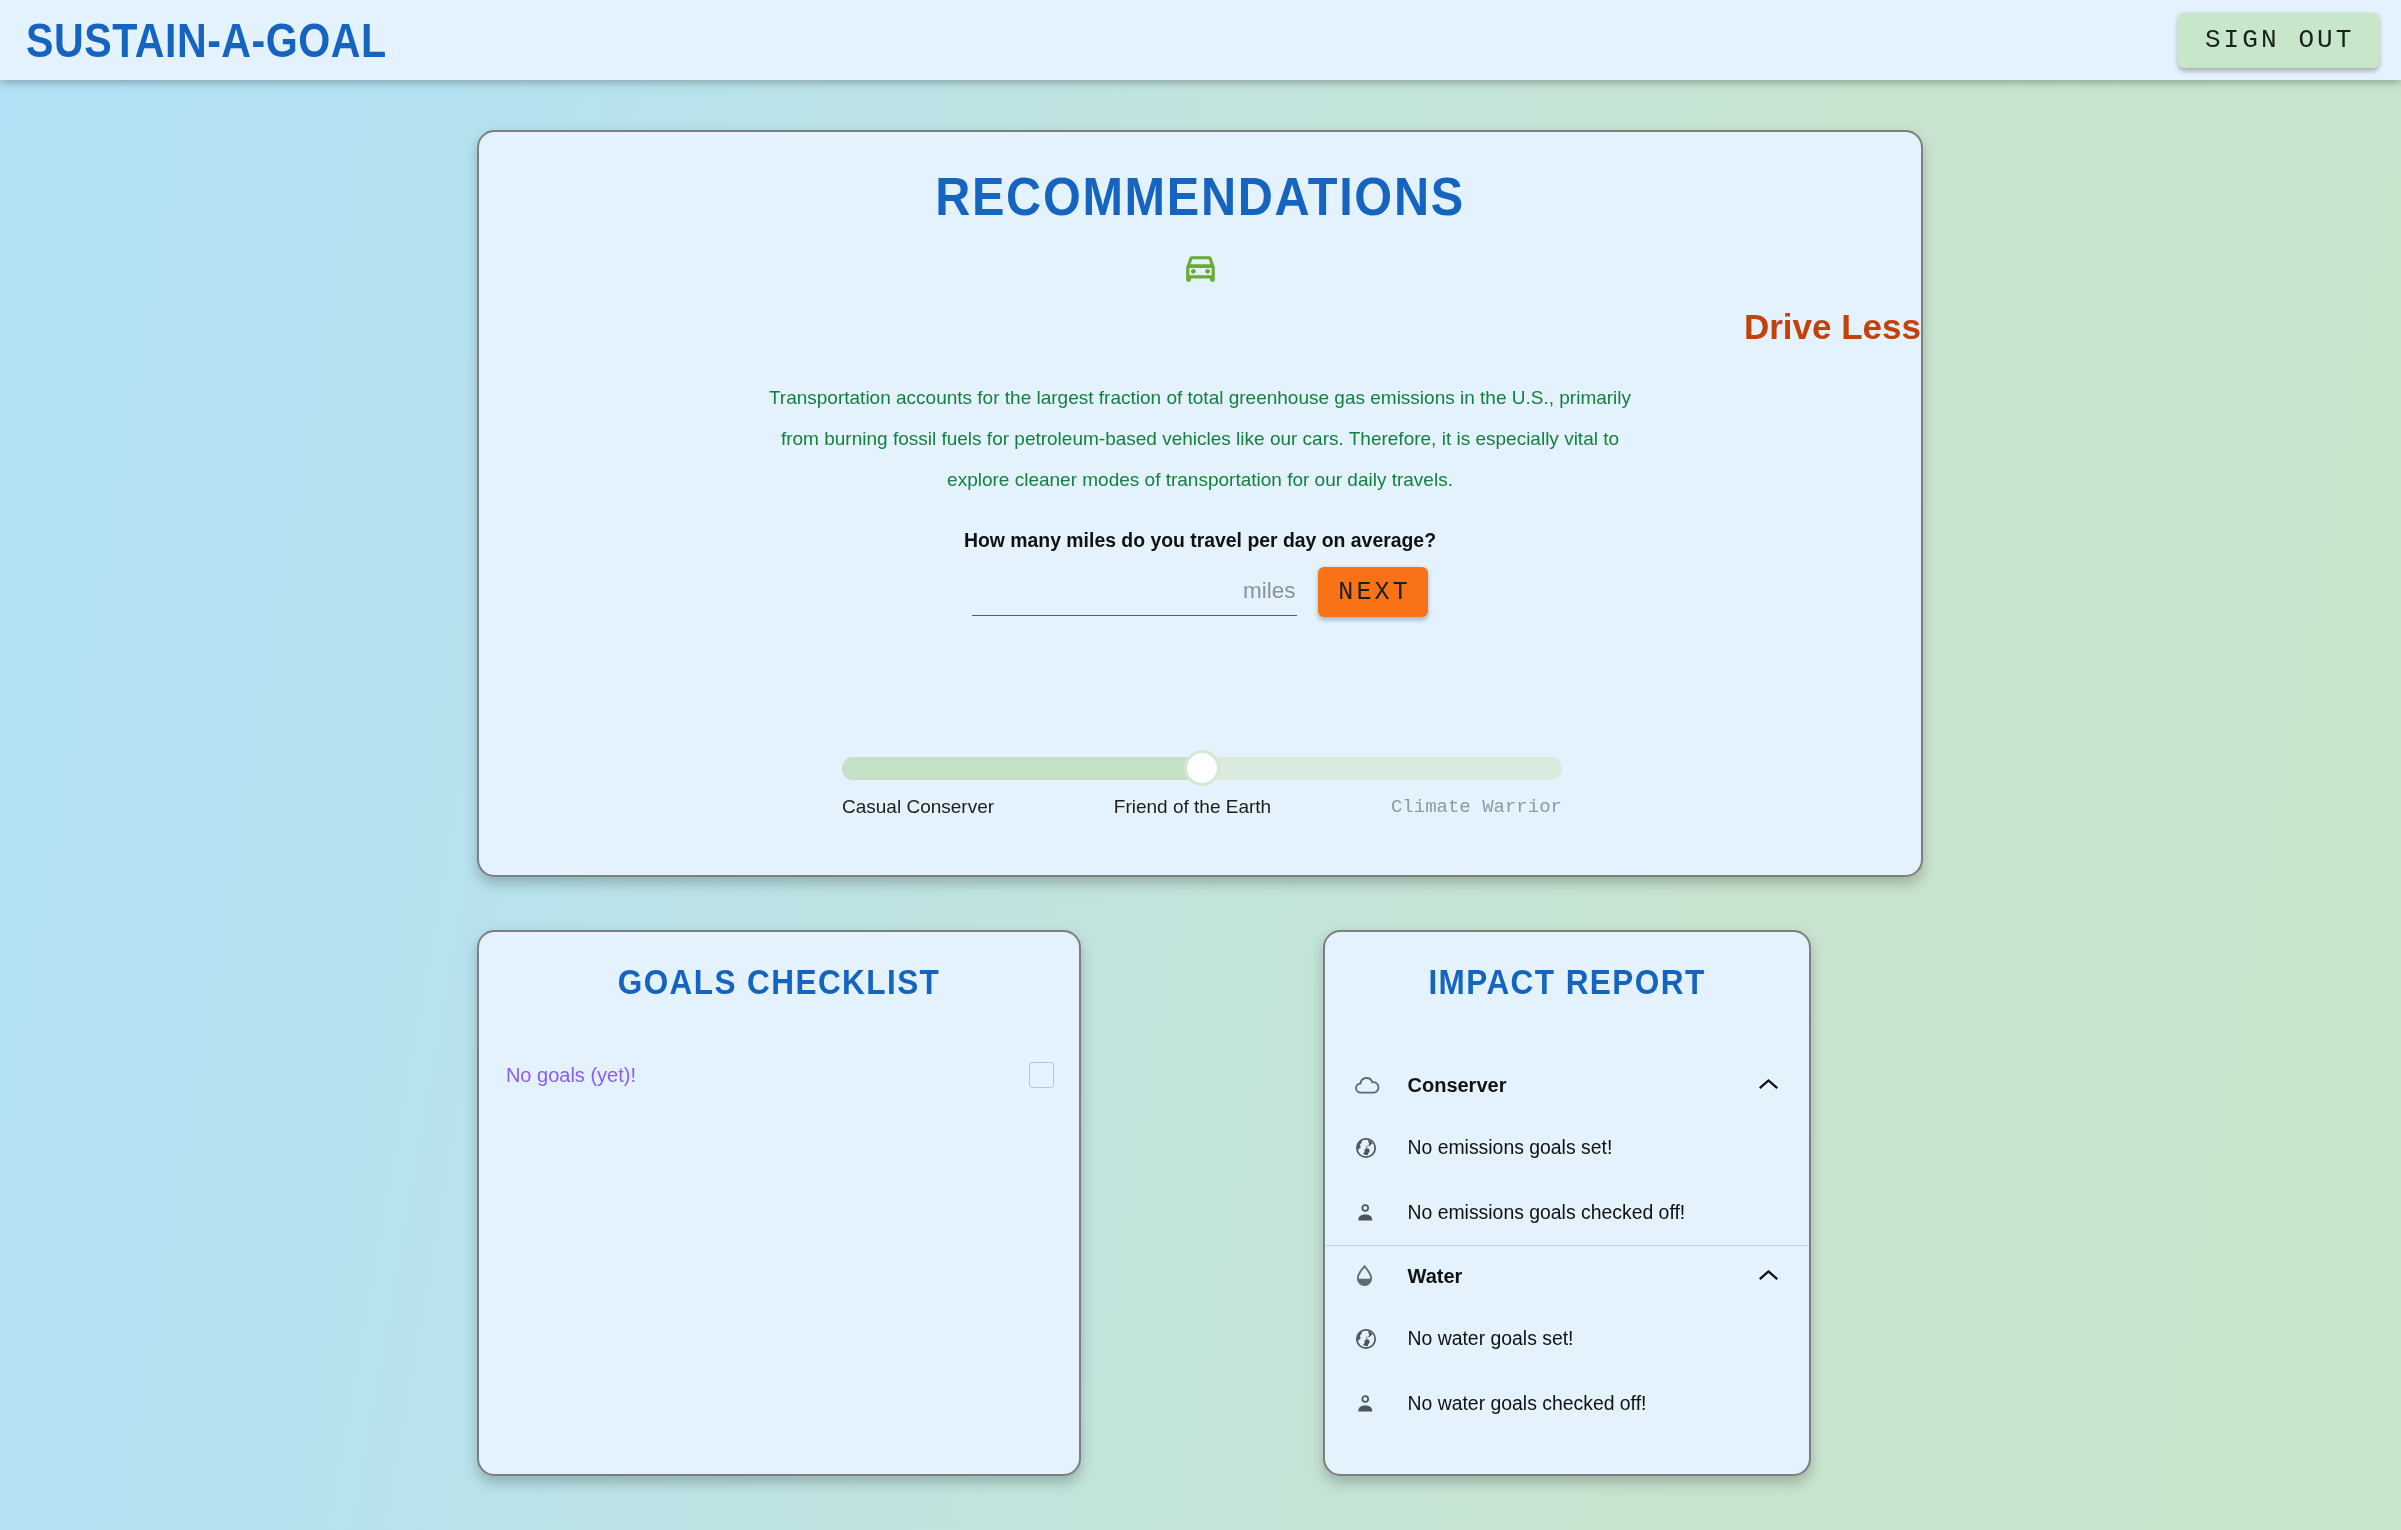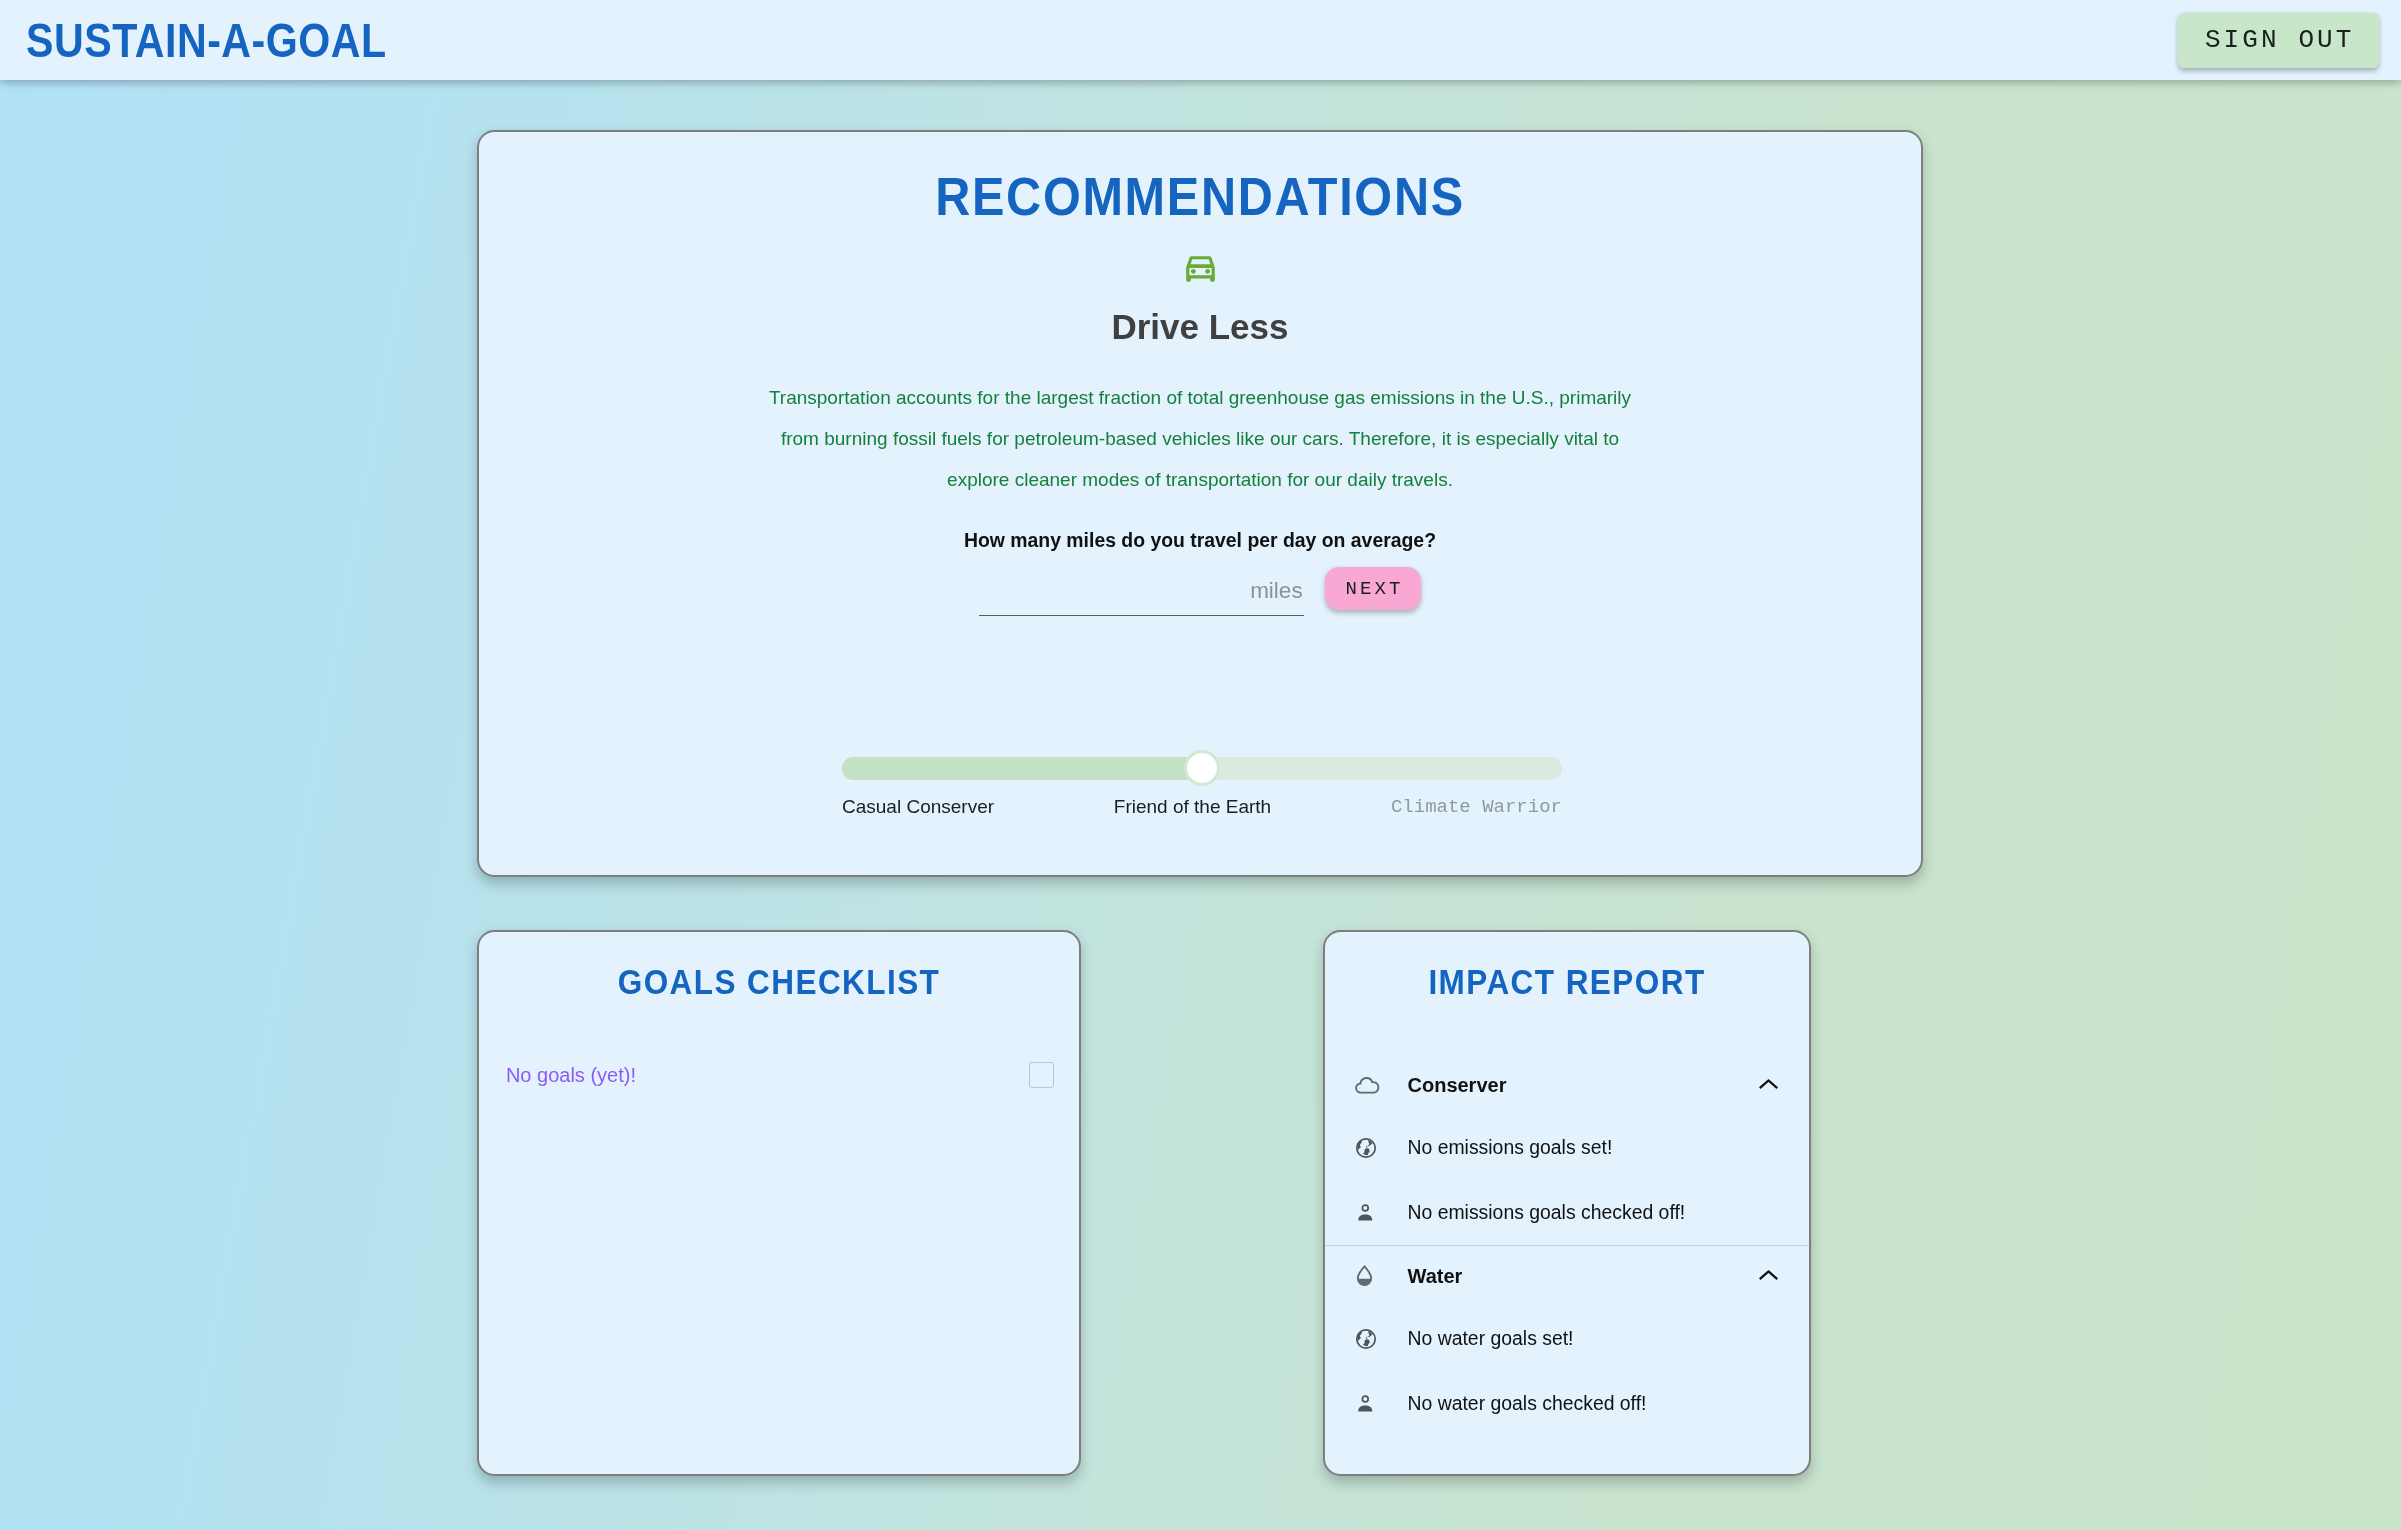--- a/index.html
+++ b/index.html
@@ -90,24 +90,24 @@
     margin-bottom: 26px;
   }
 
   .car-icon-wrap {
     display: flex;
     justify-content: center;
     margin-bottom: 19px;
   }
 
   .rec-heading {
-    text-align: center;
+    text-align: right;
     font-size: 35px;
     font-weight: 700;
-    color: #404040;
+    color: #c2410c;
     margin-bottom: 30px;
   }
 
   .rec-desc {
     width: 888px;
     margin: 0 auto;
     text-align: center;
     font-size: 19px;
     line-height: 41px;
     color: #15803d;
@@ -138,26 +138,26 @@
     text-align: right;
     font-family: "Liberation Sans", sans-serif;
     font-size: 22.5px;
     color: #222;
     padding: 2.5px 1.3px 10px 1.3px;
     height: 41px;
   }
   .miles-field::placeholder { color: #8a9199; }
 
   .next-btn {
-    background: #f9a8d4;
+    background: #f97316;
     color: #18211c;
     border: none;
-    border-radius: 14px;
+    border-radius: 6px;
     font-family: "Liberation Mono", "DejaVu Sans Mono", monospace;
-    font-size: 19px;
+    font-size: 25px;
     letter-spacing: 3.1px;
     padding: 10.6px 17.5px 10.6px 20.6px;
     box-shadow: 0 2.5px 5px rgba(0,0,0,0.26);
     cursor: pointer;
     position: relative;
     top: -7.5px;
   }
 
   
   .slider-wrap {

